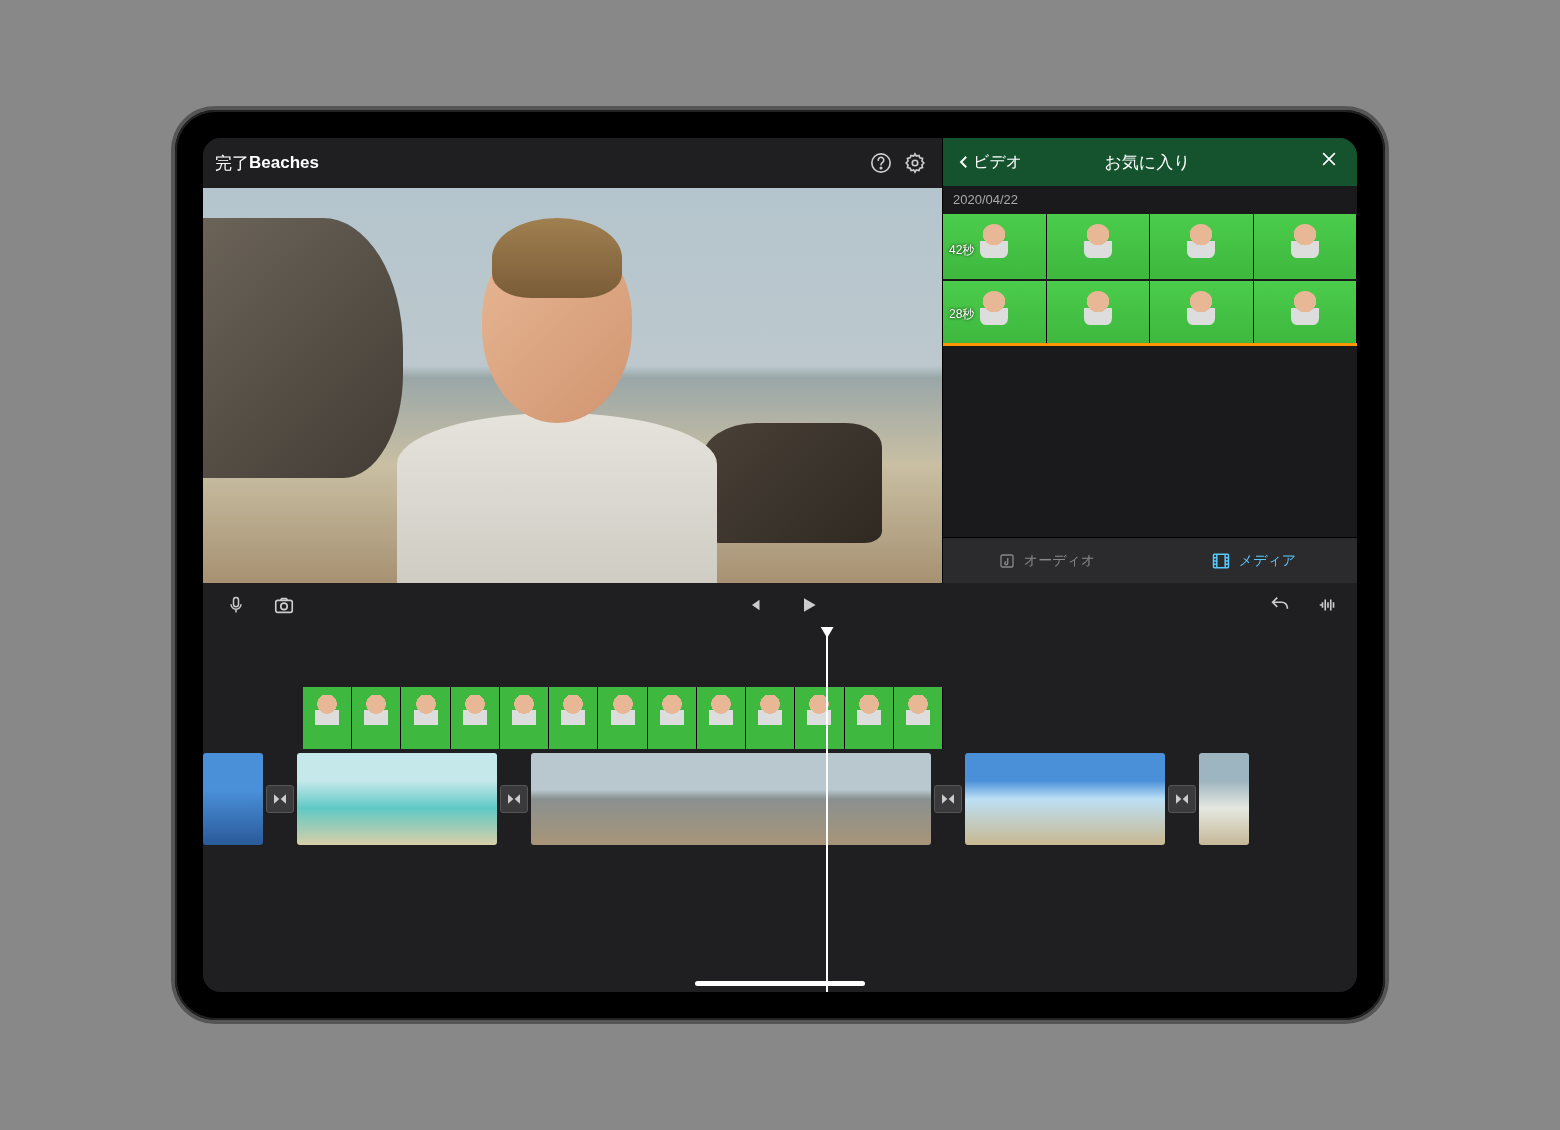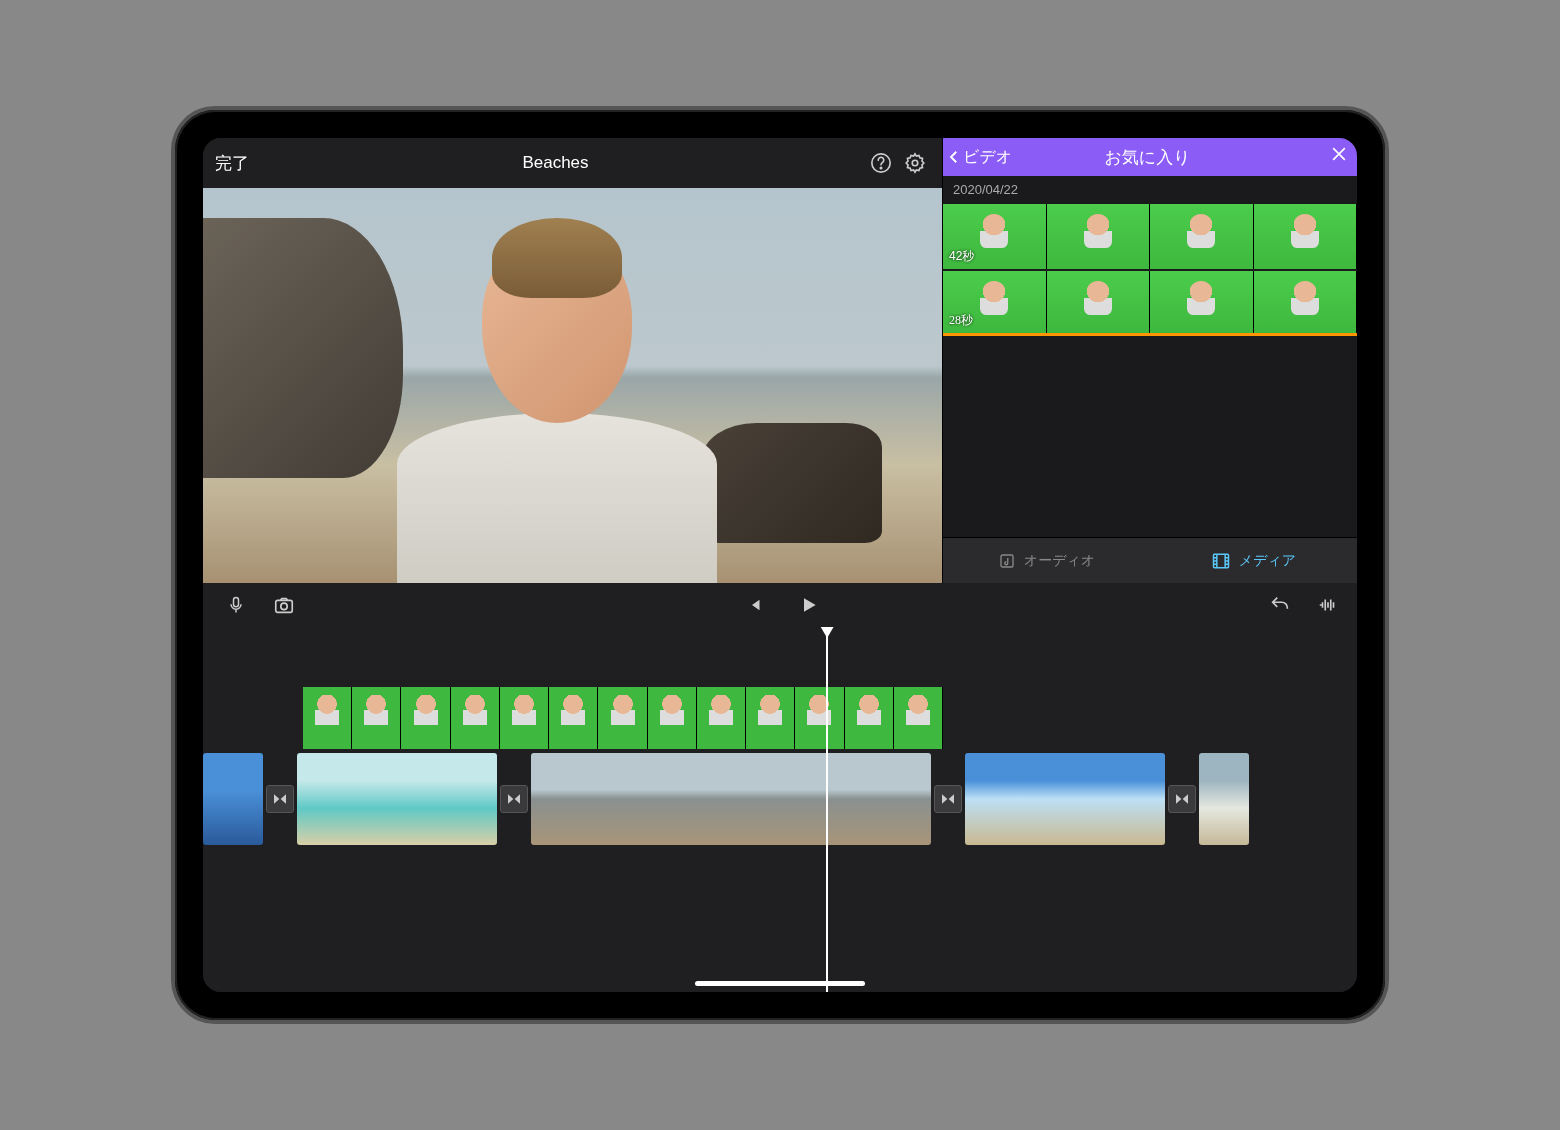--- a/index.html
+++ b/index.html
@@ -44,22 +44,22 @@
   .left-header {
     height: 50px;
     display: flex;
     align-items: center;
     padding: 16px 12px;
     color: #fff;
     font-size: 17px;
   }
   .left-header .title {
     flex: 1;
-    text-align: center;
-    font-weight: 400;
+    text-align: left;
+    font-weight: 700;
   }
   .icon-btn {
     width: 30px;
     height: 30px;
     display: flex;
     align-items: center;
     justify-content: center;
     color: #ccc;
     cursor: pointer;
     margin-left: 4px;
@@ -119,26 +119,26 @@
     margin-top: -10px;
   }
   .right-pane {
     width: 415px;
     background: #2b2b2d;
     display: flex;
     flex-direction: column;
     border-left: 1px solid #000;
   }
   .right-header {
-    height: 38px;
-    background: #8b5cf6;
+    height: 48px;
+    background: #14532d;
     display: flex;
     align-items: center;
     color: #fff;
-    padding: 0 2px;
+    padding: 0 12px;
   }
   .back-btn {
     display: flex;
     align-items: center;
     font-size: 16px;
     cursor: pointer;
   }
   .right-title {
     flex: 1;
     text-align: center;
@@ -178,29 +178,28 @@
     left: 50%; top: 10px;
     transform: translateX(-50%);
     width: 28px; height: 34px;
     background: radial-gradient(circle at 50% 30%, #e8b795 40%, transparent 41%),
                 linear-gradient(180deg, transparent 50%, #ddd 50%);
     border-radius: 50% 50% 20% 20%;
   }
   .clip-duration {
     position: absolute;
     left: 6px;
-    bottom: 4px;
+    bottom: 20px;
     color: #fff;
     font-size: 12px;
     text-shadow: 0 0 3px #000;
     z-index: 2;
   }
   .clip-row.selected {
     border-bottom: 3px solid #ff9500;
-    font-family: Liberation Serif, serif;
   }
   .media-tabs {
     height: 46px;
     background: #2b2b2d;
     display: flex;
     border-top: 1px solid #000;
   }
   .media-tab {
     flex: 1;
     display: flex;

